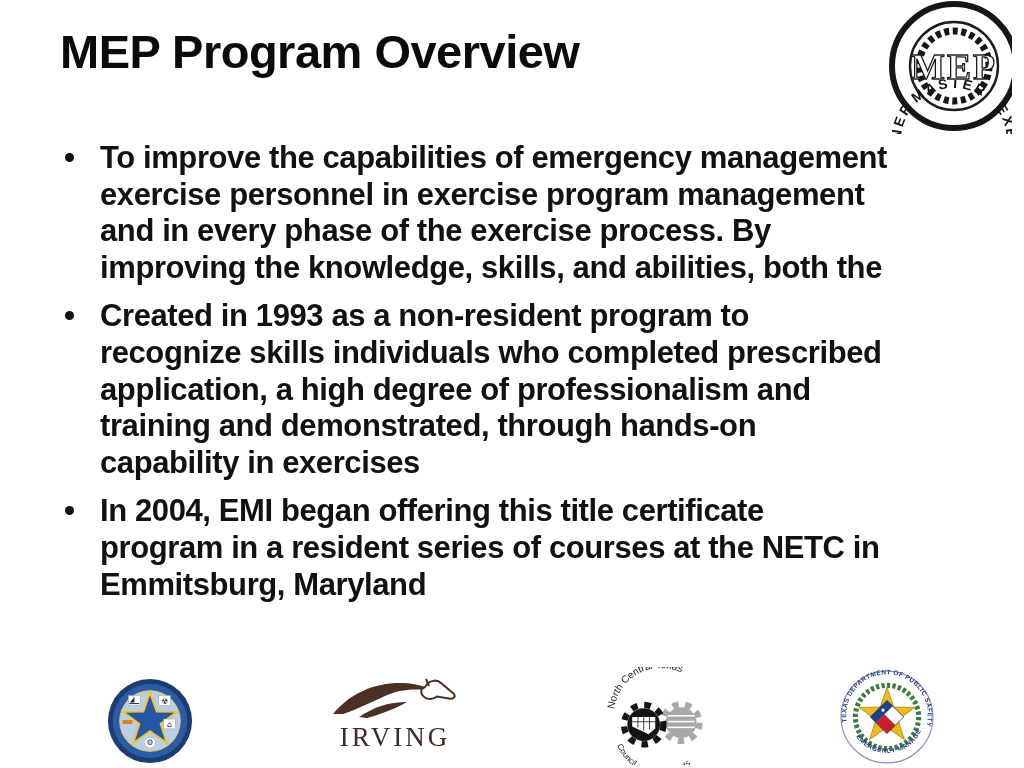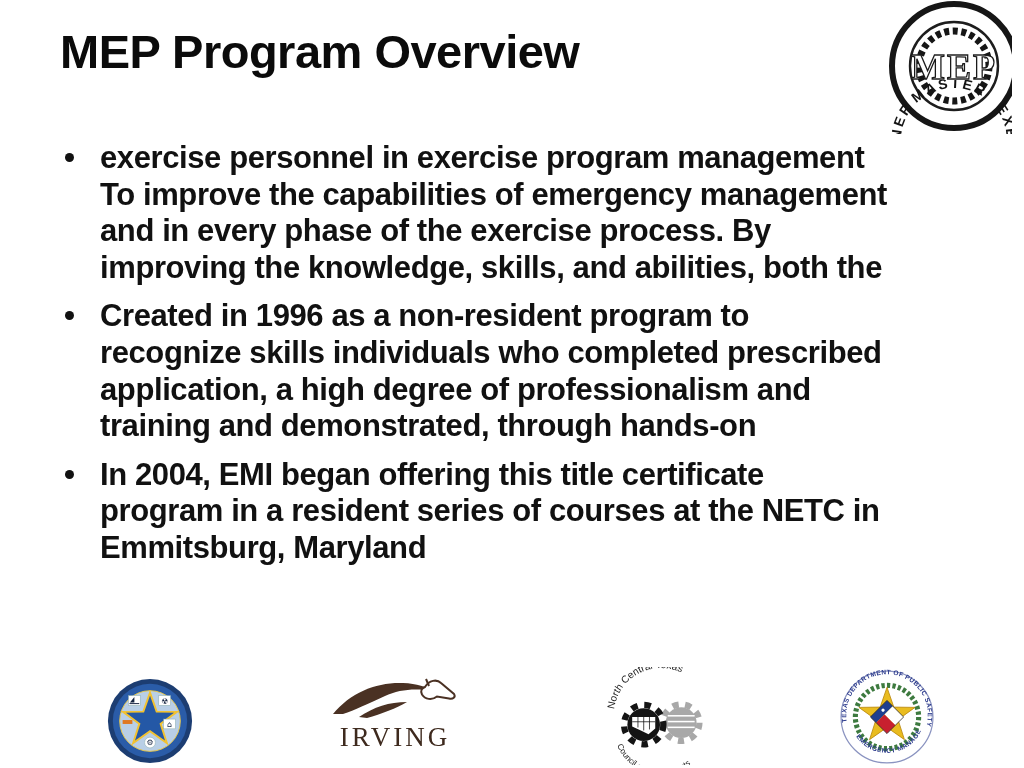--- a/index.html
+++ b/index.html
@@ -68,30 +68,31 @@
     </defs>
     <text class="seal-ring-text">
       <textPath href="#sealTextPath" startOffset="0">MASTER EXERCISE PRACTITIONER</textPath>
     </text>
     <rect x="40" y="52" width="56" height="28" fill="#ffffff"></rect>
     <text class="seal-mep" x="68" y="79" text-anchor="middle">MEP</text>
   </svg>
 
   <ul class="bullets">
       <li>
+        <div class="line">To improve the capabilities of emergency management</div>
         <div class="line">exercise personnel in exercise program management</div>
-        <div class="line">To improve the capabilities of emergency management</div>
         <div class="line">and in every phase of the exercise process. By</div>
         <div class="line">improving the knowledge, skills, and abilities, both the</div>
       </li>
       <li>
-        <div class="line">Created in 1996 as a non-resident program to</div>
+        <div class="line">Created in 1993 as a non-resident program to</div>
         <div class="line">recognize skills individuals who completed prescribed</div>
         <div class="line">application, a high degree of professionalism and</div>
         <div class="line">training and demonstrated, through hands-on</div>
+        <div class="line">capability in exercises</div>
       </li>
       <li>
         <div class="line">In 2004, EMI began offering this title certificate</div>
         <div class="line">program in a resident series of courses at the NETC in</div>
         <div class="line">Emmitsburg, Maryland</div>
       </li>
     </ul>
 
   <svg class="logo-emat" width="92" height="90" viewBox="0 0 92 92">
     <circle cx="46" cy="45" r="43" fill="#1c3d72"></circle>

